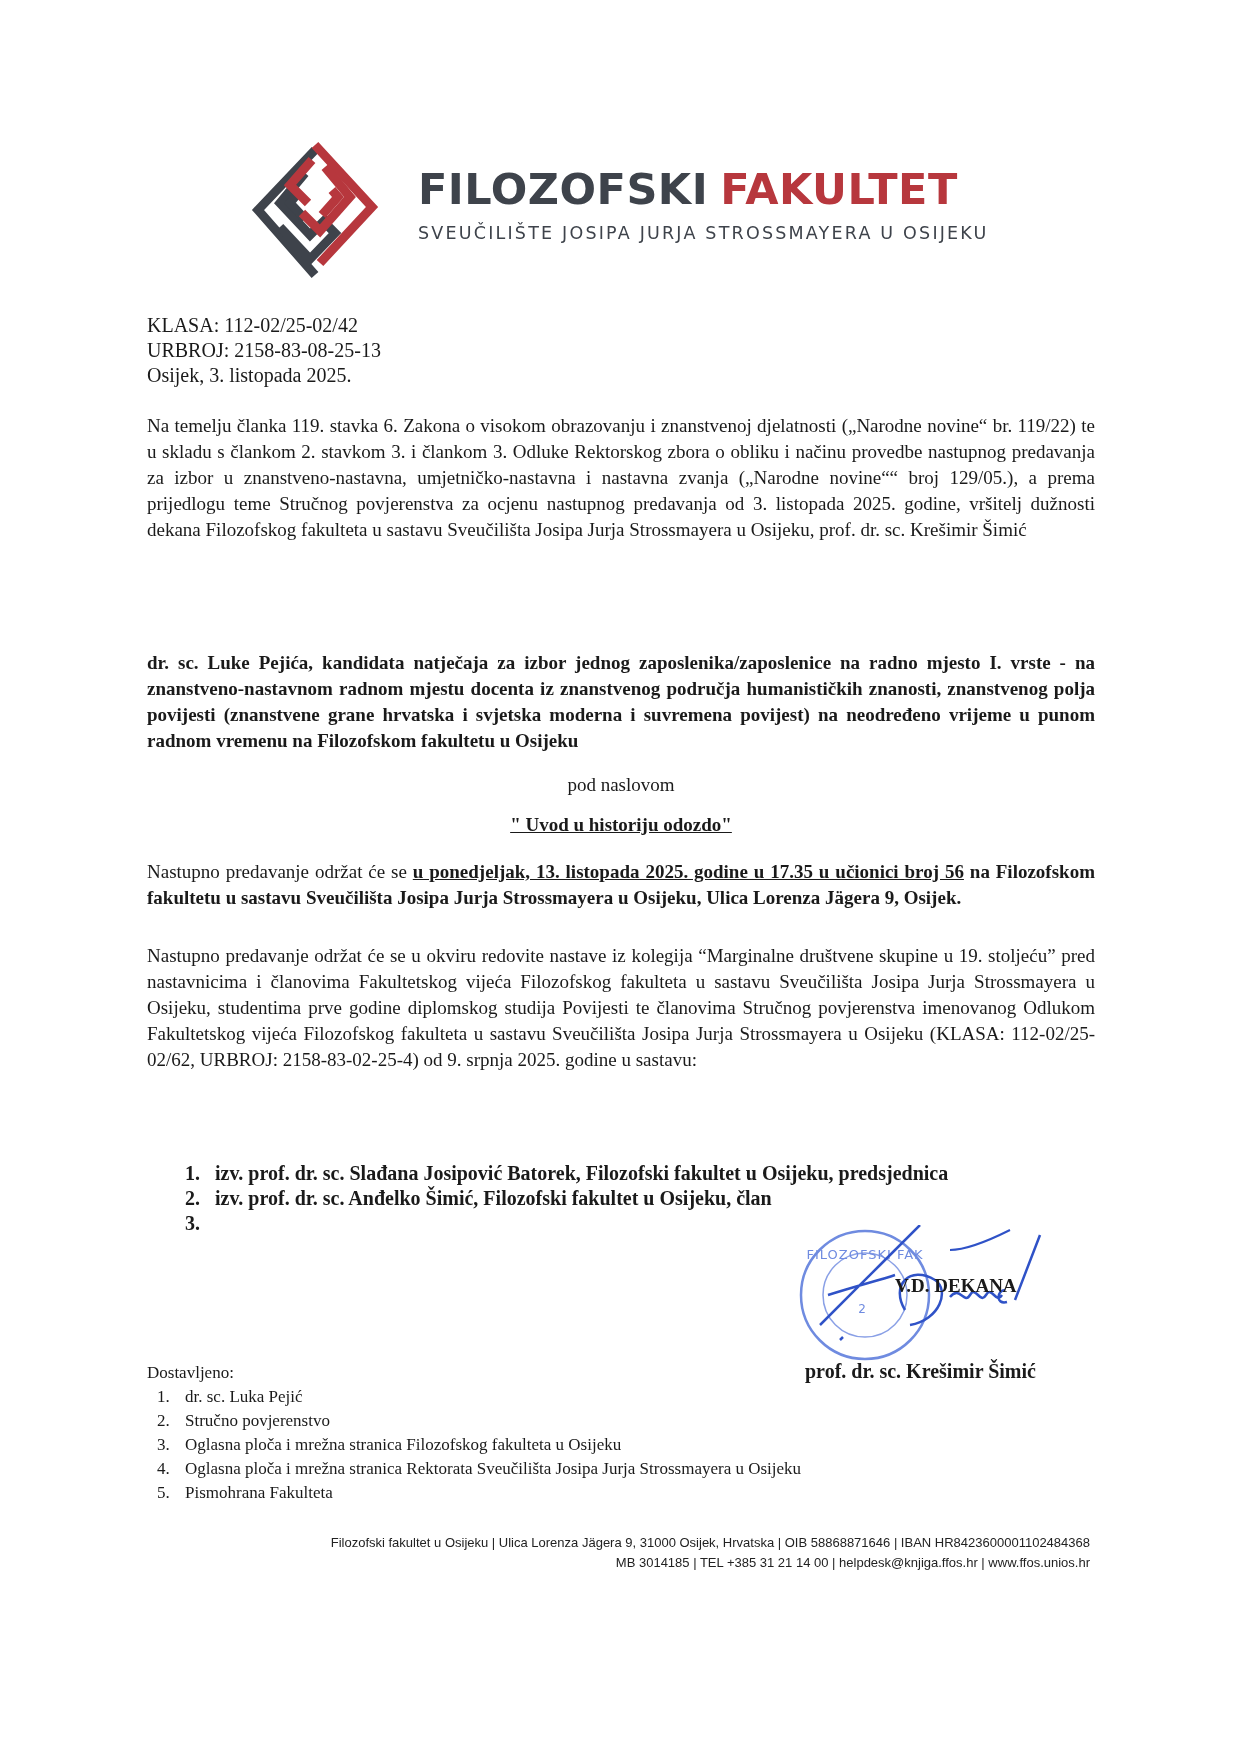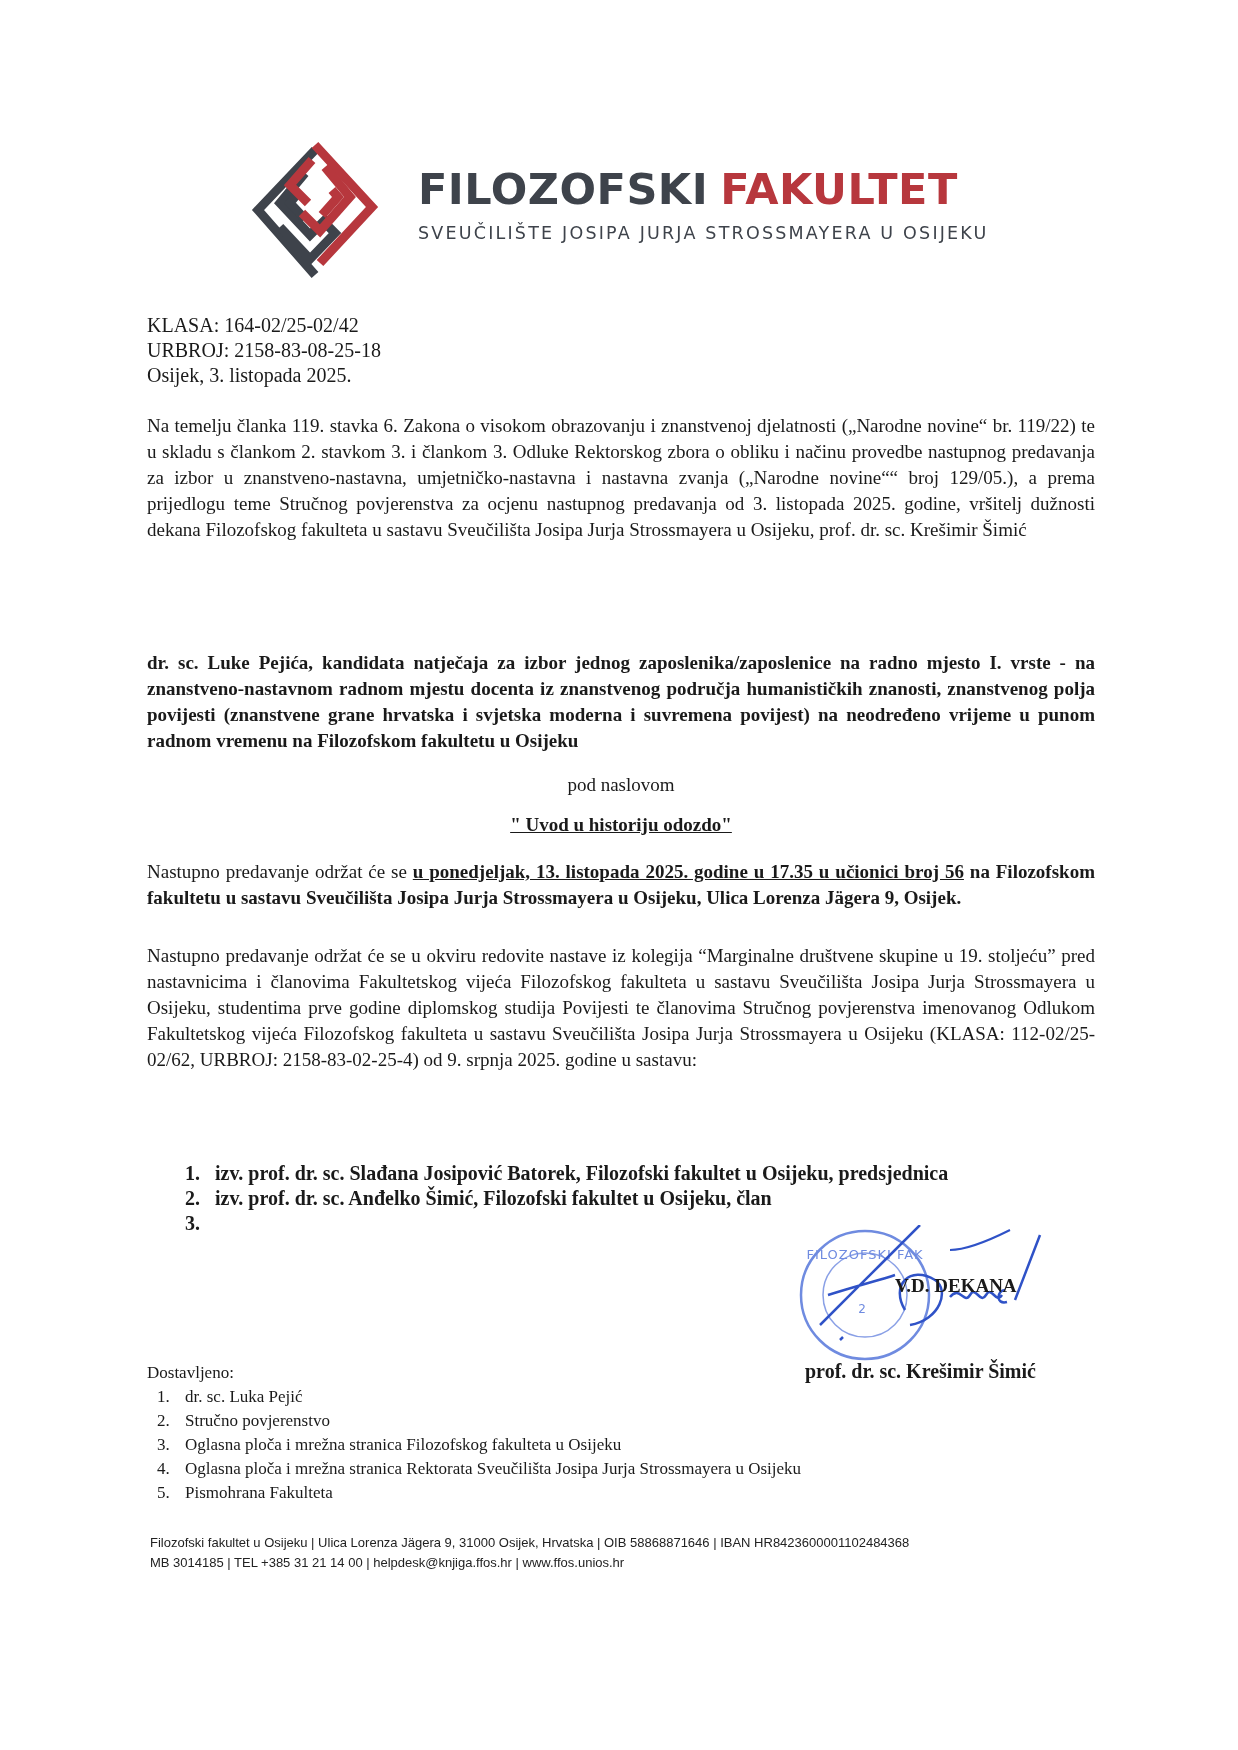--- a/index.html
+++ b/index.html
@@ -38,21 +38,21 @@
     .stamp { position: absolute; left: 0; top: 0; }
     .sig-role { position: absolute; left: 105px; top: 50px; font-weight: bold; font-size: 19px; }
     .sig-name { position: absolute; left: 15px; top: 103px; font-weight: bold; font-size: 20px; white-space: nowrap; margin-top: 32px; }
     .sig-scribble { position: absolute; left: 10px; top: 0; }
 
     .delivered { position: absolute; left: 147px; top: 1361px; font-size: 17px; line-height: 24px; }
     .delivered ol { list-style: none; margin: 0; padding: 0 0 0 10px; }
     .delivered li { display: flex; }
     .delivered .num { width: 28px; display: inline-block; }
 
-    .footer { position: absolute; left: 150px; top: 1533px; width: 940px; text-align: left; font-family: "Liberation Sans", sans-serif; font-size: 13px; line-height: 20px; color: #222; }
+    .footer { position: absolute; left: 150px; top: 1533px; width: 940px; text-align: right; font-family: "Liberation Sans", sans-serif; font-size: 13px; line-height: 20px; color: #222; }
   </style>
 </head>
 <body>
 
 <div class="page">
 
   <div class="logo">
     <svg width="130" height="150" viewBox="0 0 130 150">
       <g fill="none" stroke-width="9" stroke-linejoin="miter">
 
@@ -70,22 +70,22 @@
   </div>
 
   <div class="brand">
     <div class="brand-title">
       <span class="dark">FILOZOFSKI</span><span class="red">FAKULTET</span>
     </div>
     <div class="brand-sub">SVEUČILIŠTE JOSIPA JURJA STROSSMAYERA U OSIJEKU</div>
   </div>
 
   <div class="refs serif">
-    <div>KLASA: 164-02/25-02/42</div>
-    <div>URBROJ: 2158-83-08-25-18</div>
+    <div>KLASA: 112-02/25-02/42</div>
+    <div>URBROJ: 2158-83-08-25-13</div>
     <div>Osijek, 3. listopada 2025.</div>
   </div>
 
   <div class="para p1 serif">Na temelju članka 119. stavka 6. Zakona o visokom obrazovanju i znanstvenoj djelatnosti („Narodne novine“ br. 119/22) te u skladu s člankom 2. stavkom 3. i člankom 3. Odluke Rektorskog zbora o obliku i načinu provedbe nastupnog predavanja za izbor u znanstveno-nastavna, umjetničko-nastavna i nastavna zvanja („Narodne novine““ broj 129/05.), a prema prijedlogu teme Stručnog povjerenstva za ocjenu nastupnog predavanja od 3. listopada 2025. godine, vršitelj dužnosti dekana Filozofskog fakulteta u sastavu Sveučilišta Josipa Jurja Strossmayera u Osijeku, prof. dr. sc. Krešimir Šimić</div>
 
   <div class="center announce serif">
   </div>
 
   <div class="candidate serif">dr. sc. Luke Pejića, kandidata natječaja za izbor jednog zaposlenika/zaposlenice na radno mjesto I. vrste - na znanstveno-nastavnom radnom mjestu docenta iz znanstvenog područja humanističkih znanosti, znanstvenog polja povijesti (znanstvene grane hrvatska i svjetska moderna i suvremena povijest)  na neodređeno vrijeme u punom radnom vremenu na Filozofskom fakultetu u Osijeku</div>
 

